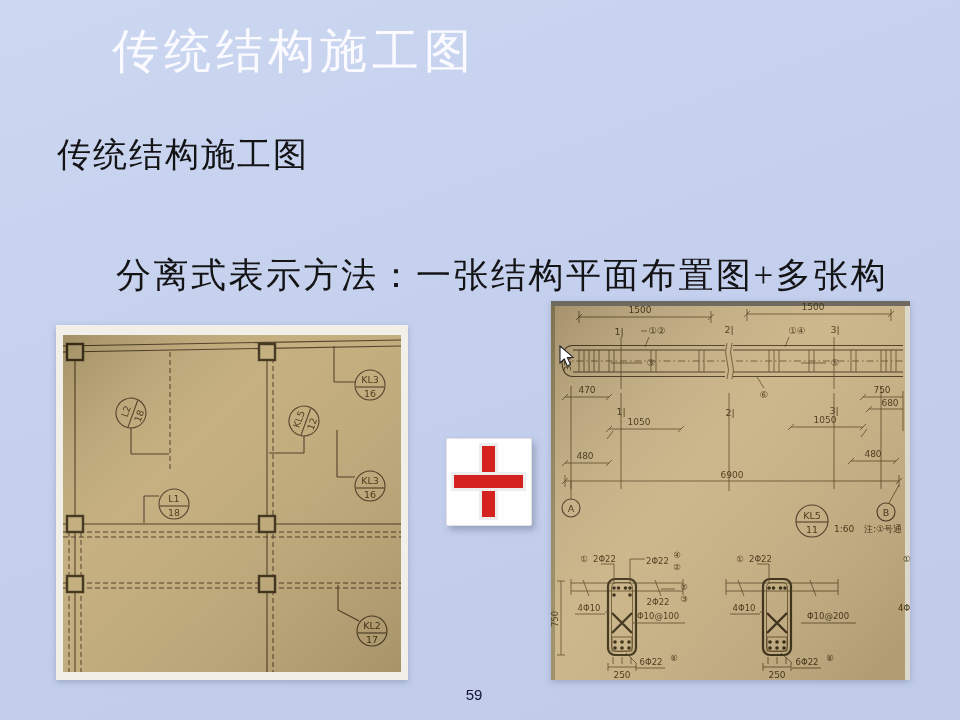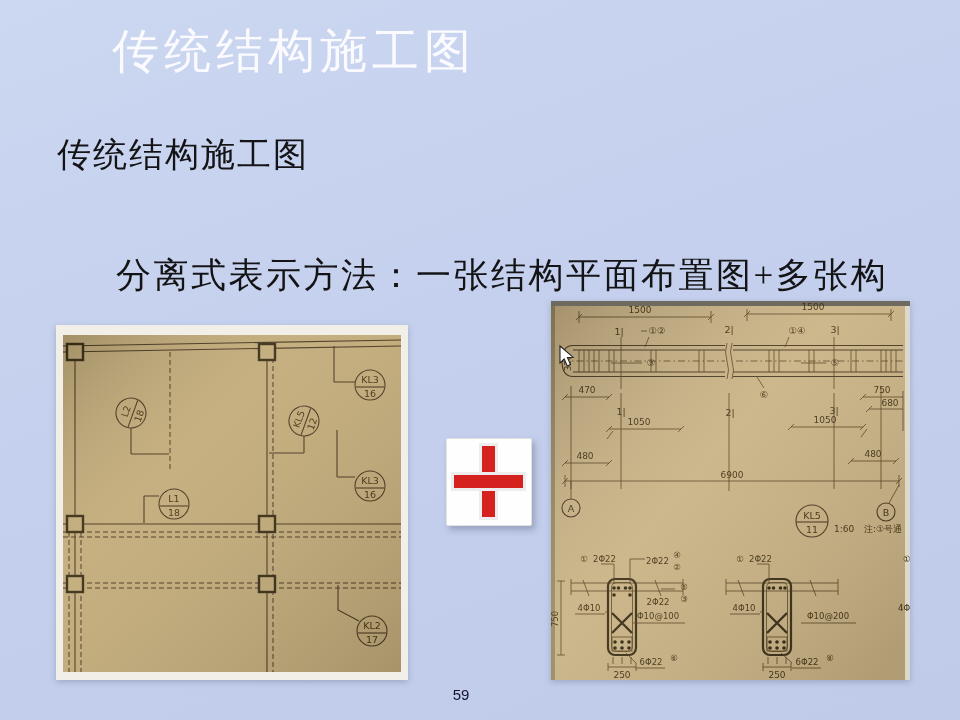--- a/index.html
+++ b/index.html
@@ -18,21 +18,21 @@
     box-shadow:0 2px 6px rgba(90,100,130,.35);}
   .plus-box{position:absolute;left:446px;top:438px;width:84px;height:86px;background:#fefefe;
     border:1px solid #e2e2e4;border-radius:2px;box-shadow:3px 4px 6px rgba(110,120,145,.5);}
   .plus-v{position:absolute;left:35px;top:7px;width:13px;height:71px;background:#d6221e;
     box-shadow:0 0 0 3px #ededee;}
   .plus-h{position:absolute;left:7px;top:36px;width:69px;height:13px;background:#d6221e;
     box-shadow:0 0 0 3px #ededee;}
   .plus-h2{position:absolute;left:7px;top:36px;width:69px;height:13px;background:#d6221e;}
   .plus-v2{position:absolute;left:35px;top:7px;width:13px;height:71px;background:transparent;
     border-top:0;}
-  .page-num{position:absolute;left:411px;top:686px;width:100px;text-align:center;
+  .page-num{position:absolute;left:424px;top:686px;width:100px;text-align:center;
     font-family:"Liberation Sans","DejaVu Sans",sans-serif;font-size:15px;color:#15152e;}
   svg{display:block;}
   .ink{stroke:#4a3920;fill:none;stroke-width:1.1;}
   .ink-thin{stroke:#55431f;fill:none;stroke-width:.8;}
   .dash{stroke:#4a3920;fill:none;stroke-width:1;stroke-dasharray:5 3;}
   .col{fill:#c2ab79;stroke:#3b2e15;stroke-width:2.4;}
   text{font-family:"DejaVu Sans","Liberation Sans",sans-serif;fill:#443413;}
   .tg{font-size:9.5px;}
   .dim{font-size:9px;}
   .dim2{font-size:8.5px;}

